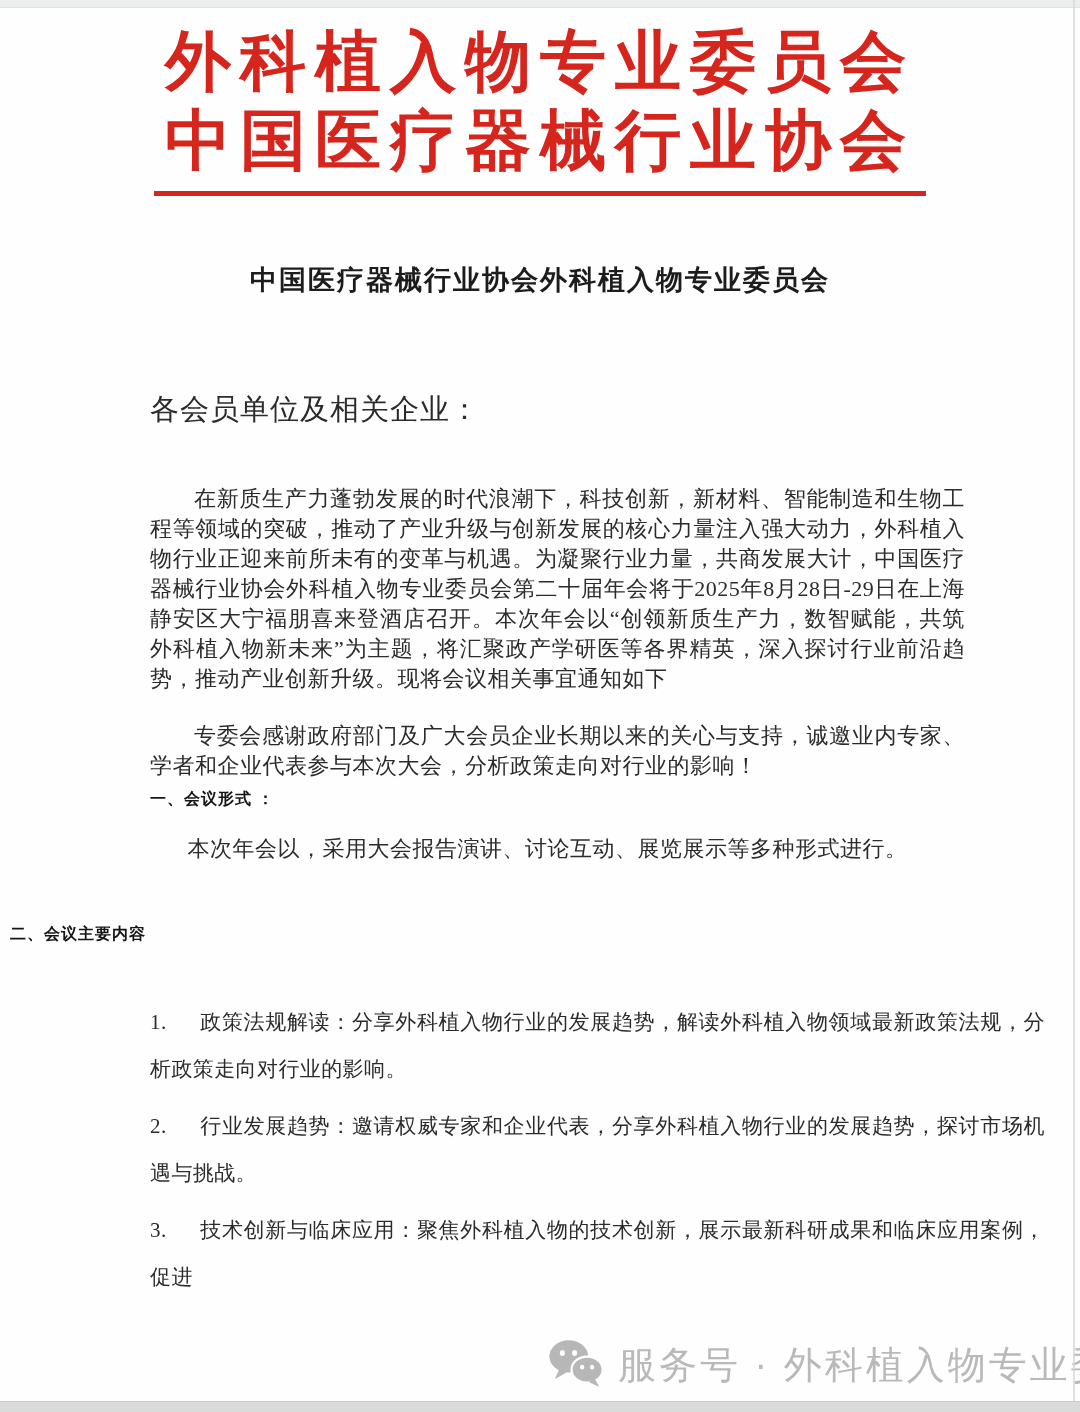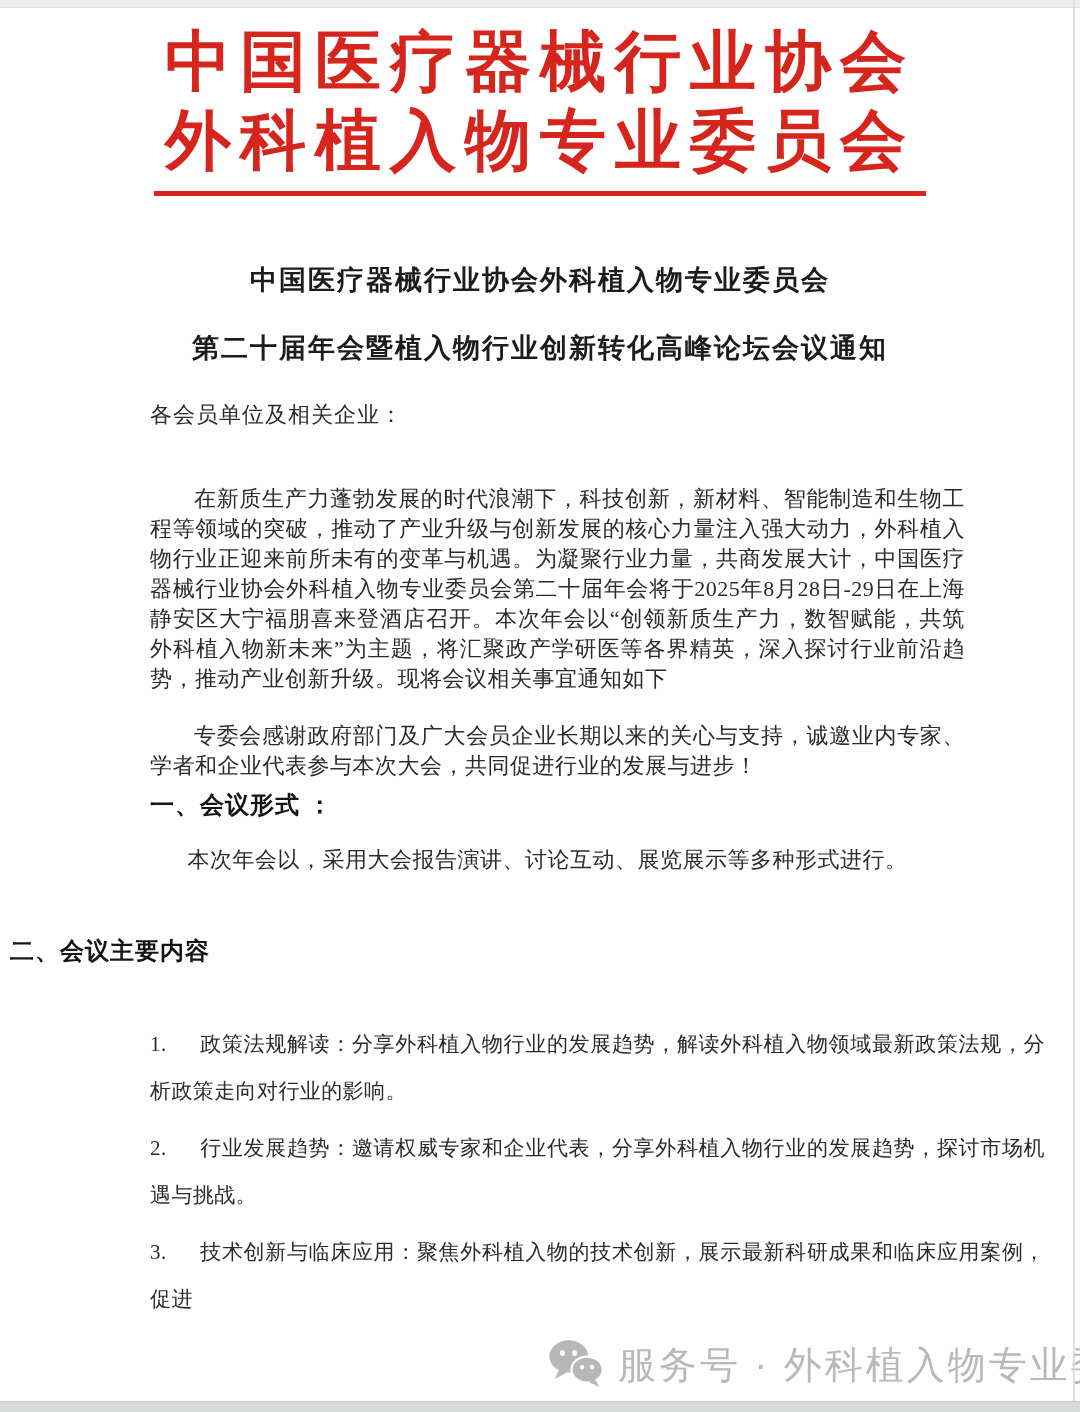--- a/index.html
+++ b/index.html
@@ -46,37 +46,37 @@
     font-size:27px;
     color:#1c1c1c;
     text-align:center;
     letter-spacing:2px;
     margin:6px;
   }
   .doc-title.line1{margin-top:66px;}
   .doc-title.line2{margin-top:32px;}
   
   .salutation{
-    margin:34px 0 0 150px;
-    font-size:22px;
+    margin:92px 0 0 150px;
+    font-size:29px;
     letter-spacing:1px;
   }
   .para{
     margin:54px 115px 0 150px;
     font-size:22px;
     line-height:30px;
     text-align:justify;
     letter-spacing:.5px;
   }
   .para.indent{text-indent:2em;}
   .para.p2{margin-top:27px;}
   .sec-heading{
     font-family:"Liberation Sans","DejaVu Sans",sans-serif;
     font-weight:bold;
-    font-size:24px;
+    font-size:16px;
     color:#151515;
     margin:8px 40px 0 150px;
     letter-spacing:1px;
   }
   .sec-heading.h2{margin-top:52px;margin-left:10px;}
   .sec1-content{
     margin:16px 60px 0 150px;
     font-size:22px;
     line-height:46px;
     text-indent:1.7em;
@@ -109,33 +109,32 @@
   }
 </style>
 </head>
 <body>
 
 <div class="page">
 
   <div class="top-strip"></div>
 
   <header class="letterhead">
+    <div class="letterhead-line">外科植入物专业委员会</div>
     <div class="letterhead-line">中国医疗器械行业协会</div>
-    <div class="letterhead-line">外科植入物专业委员会</div>
     <div class="letterhead-rule"></div>
   </header>
 
   <h1 class="doc-title line1">中国医疗器械行业协会外科植入物专业委员会</h1>
-  <h1 class="doc-title line2">第二十届年会暨植入物行业创新转化高峰论坛会议通知</h1>
 
   <p class="salutation">各会员单位及相关企业：</p>
 
   <p class="para indent">在新质生产力蓬勃发展的时代浪潮下，科技创新，新材料、智能制造和生物工程等领域的突破，推动了产业升级与创新发展的核心力量注入强大动力，外科植入物行业正迎来前所未有的变革与机遇。为凝聚行业力量，共商发展大计，中国医疗器械行业协会外科植入物专业委员会第二十届年会将于2025年8月28日-29日在上海静安区大宁福朋喜来登酒店召开。本次年会以“创领新质生产力，数智赋能，共筑外科植入物新未来”为主题，将汇聚政产学研医等各界精英，深入探讨行业前沿趋势，推动产业创新升级。现将会议相关事宜通知如下</p>
 
-  <p class="para indent p2">专委会感谢政府部门及广大会员企业长期以来的关心与支持，诚邀业内专家、学者和企业代表参与本次大会，共同促进行业的发展与进步！</p>
+  <p class="para indent p2">专委会感谢政府部门及广大会员企业长期以来的关心与支持，诚邀业内专家、学者和企业代表参与本次大会，分析政策走向对行业的影响！</p>
 
   <h2 class="sec-heading">一、会议形式 ：</h2>
 
   <p class="sec1-content">本次年会以，采用大会报告演讲、讨论互动、展览展示等多种形式进行。</p>
 
   <h2 class="sec-heading h2">二、会议主要内容</h2>
 
   <div class="num-list">
     <p class="num-item"><span class="num">1.</span><span>政策法规解读：分享外科植入物行业的发展趋势，解读外科植入物领域最新政策法规，分析政策走向对行业的影响。</span></p>
     <p class="num-item"><span class="num">2.</span><span>行业发展趋势：邀请权威专家和企业代表，分享外科植入物行业的发展趋势，探讨市场机遇与挑战。</span></p>

